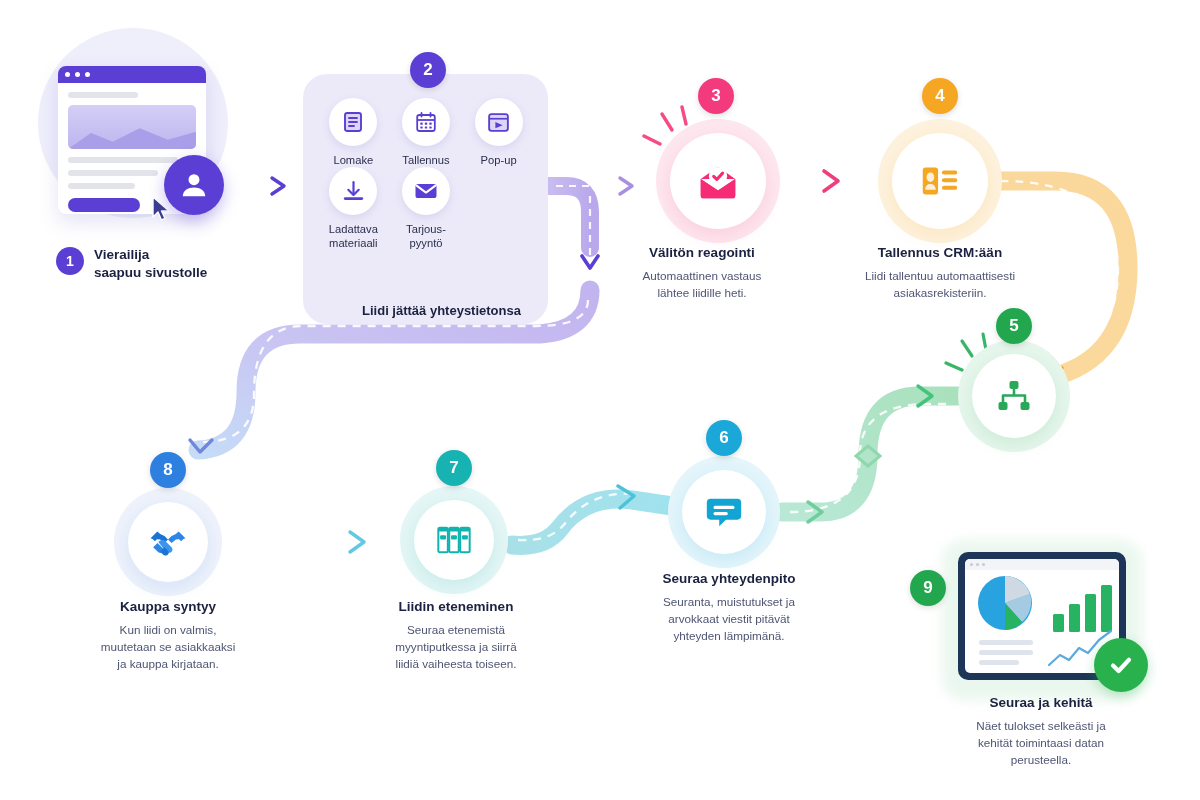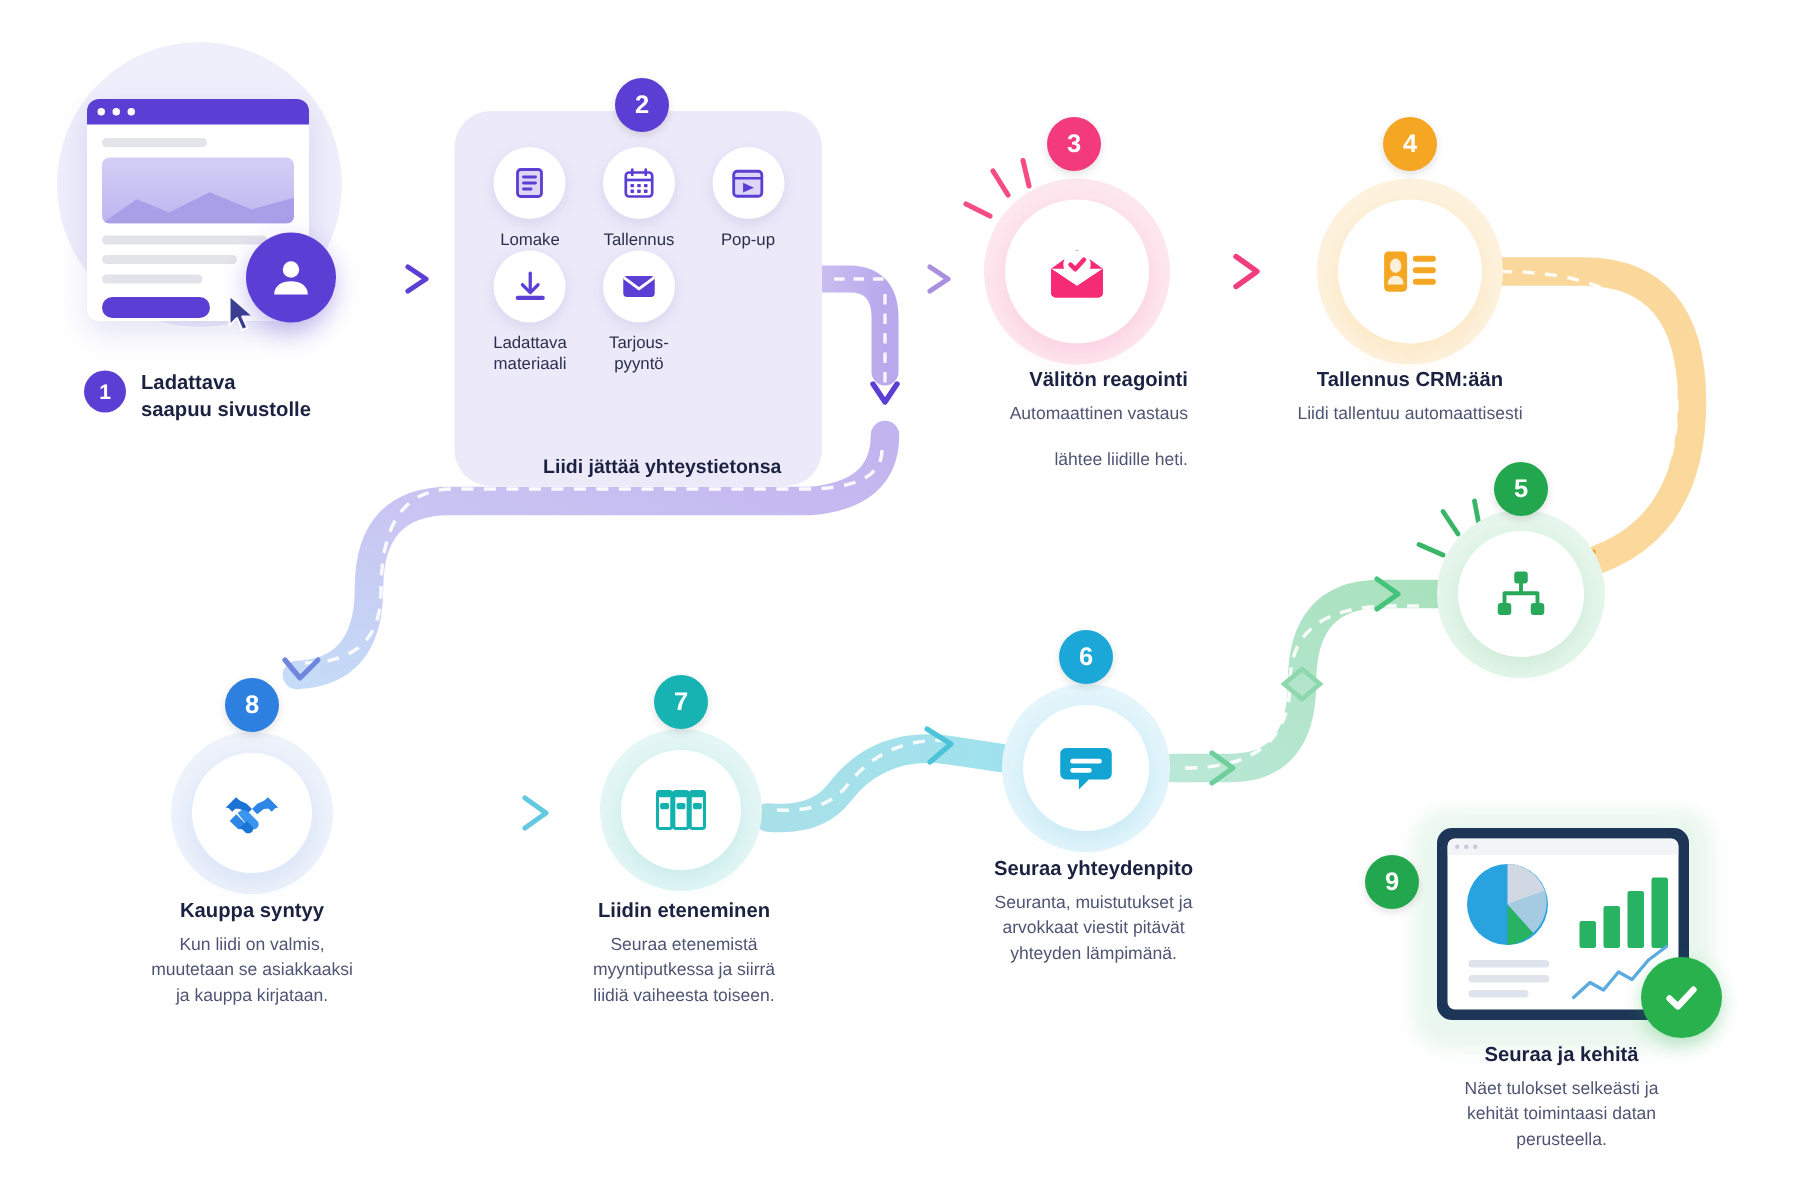--- a/index.html
+++ b/index.html
@@ -214,21 +214,21 @@
   </div>
   <div id="s1-avatar">
     <svg width="32" height="32" viewBox="0 0 24 24" fill="#fff">
         <circle cx="12" cy="8" r="4.1"></circle>
         <path d="M3.6 20.5c0-4.4 3.8-6.6 8.4-6.6s8.4 2.2 8.4 6.6z"></path>
       </svg>
   </div>
   <div id="s1-cap" class="cap">
     <div class="b1">1</div>
     <div>
-      <div class="t">Ladattava</div>
+      <div class="t">Vierailija</div>
       <div class="t">saapuu sivustolle</div>
     </div>
   </div>
 
   <div id="s2-card"></div>
   <div class="badge" style="left:410px;top:52px;background:#5B3FD4;">2</div>
 
   <div id="s2-grid">
     <div class="tile">
       <div class="circ">
@@ -303,41 +303,42 @@
       <path d="M6 22 L24 9 L42 22 V39 a3 3 0 0 1-3 3 H9 a3 3 0 0 1-3-3 Z" fill="#f52c75"></path>
       <path d="M6 22 L24 34 L42 22" fill="#fff"></path>
       <circle cx="24" cy="19" r="9.5" fill="#fff"></circle>
       <path d="M19.5 19.2 L22.8 22.4 L28.8 15.8" fill="none" stroke="#f52c75" stroke-width="3.2" stroke-linecap="round" stroke-linejoin="round"></path>
       <path d="M6 22 L24 9 L42 22 L24 34 Z" fill="#f52c75" opacity="0"></path>
       <path d="M6 39 L18.5 28 M42 39 L29.5 28" stroke="#f52c75" stroke-width="0"></path>
       <path d="M6 22 V39 a3 3 0 0 0 3 3 h30 a3 3 0 0 0 3-3 V22 L24 34 Z" fill="#f52c75"></path>
     </svg>
   </div>
   <div class="badge" style="left:698px;top:78px;background:#F23A7D;">3</div>
-  <div class="cap" style="left:572px;top:244px;width:220px;text-align:right;">
+  <div class="cap" style="left:592px;top:244px;width:220px;">
     <div class="t">Välitön reagointi</div>
     <div class="d">Automaattinen vastaus</div>
-    <div class="d" style="margin-top:14px">lähtee liidille heti.</div>
+    <div class="d" style="margin-top:0">lähtee liidille heti.</div>
   </div>
 
   <div class="halo" style="left:878px;top:119px;width:124px;height:124px;background:#fdf2de;"></div>
   <div class="disc" style="left:892px;top:133px;width:96px;height:96px;box-shadow:0 6px 18px rgba(245,166,35,.15);">
     <svg width="46" height="46" viewBox="0 0 48 48">
       <rect x="6" y="10" width="16" height="28" rx="3" fill="#F5A623"></rect>
       <ellipse cx="14" cy="20" rx="4" ry="5" fill="#fdf0d8"></ellipse>
       <path d="M8.5 33 c0-4 2.6-6 5.5-6 s5.5 2 5.5 6 z" fill="#fdf0d8"></path>
       <rect x="26" y="13" width="16" height="4.2" rx="2.1" fill="#F5A623"></rect>
       <rect x="26" y="21" width="16" height="4.2" rx="2.1" fill="#F5A623"></rect>
       <rect x="26" y="29" width="16" height="4.2" rx="2.1" fill="#F5A623"></rect>
     </svg>
   </div>
   <div class="badge" style="left:922px;top:78px;background:#F5A623;">4</div>
   <div class="cap" style="left:820px;top:244px;width:240px;">
     <div class="t">Tallennus CRM:ään</div>
     <div class="d">Liidi tallentuu automaattisesti</div>
+    <div class="d" style="margin-top:0">asiakasrekisteriin.</div>
   </div>
 
   <div class="halo" style="left:958px;top:340px;width:112px;height:112px;background:#e6f6ec;"></div>
   <div class="disc" style="left:972px;top:354px;width:84px;height:84px;box-shadow:0 6px 18px rgba(34,167,79,.13);">
     <svg width="40" height="40" viewBox="0 0 40 40">
       <rect x="15.5" y="5" width="9" height="8" rx="2" fill="#2aa85a"></rect>
       <rect x="4.5" y="26" width="9" height="8" rx="2" fill="#2aa85a"></rect>
       <rect x="26.5" y="26" width="9" height="8" rx="2" fill="#2aa85a"></rect>
       <path d="M20 13.4 V19.5 M9 26 V19.5 H31 V26" fill="none" stroke="#2aa85a" stroke-width="2.6" stroke-linecap="round" stroke-linejoin="round"></path>
     </svg>

